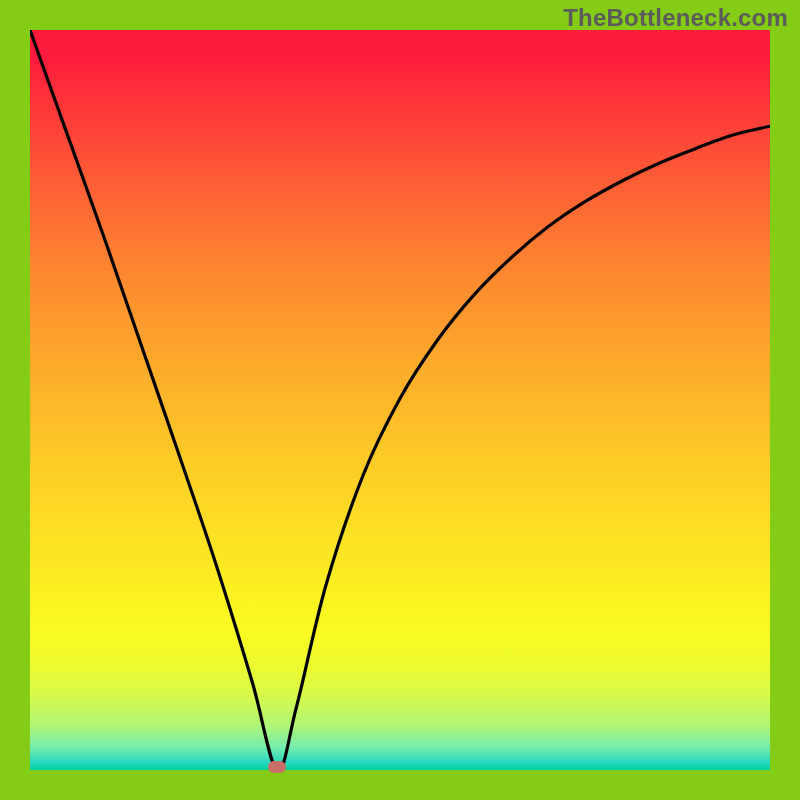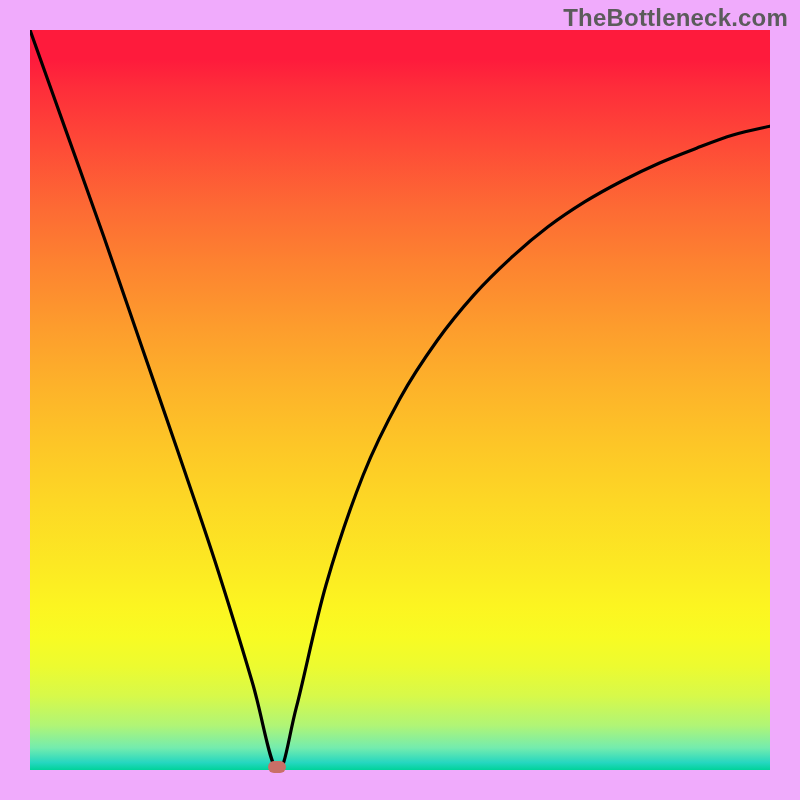--- a/index.html
+++ b/index.html
@@ -1,21 +1,21 @@
 <!DOCTYPE html>
 <html><head>
 <meta charset="utf-8">
 <style>
   * { margin: 0; padding: 0; box-sizing: border-box; }
   html, body { width: 800px; height: 800px; overflow: hidden; background: #000; }
   .frame {
     position: relative;
     width: 800px;
     height: 800px;
-    background: #f0abfc;
+    background: #84cc16;
   }
   .watermark {
     position: absolute;
     top: 4px;
     right: 12px;
     font-family: Arial, Helvetica, sans-serif;
     font-size: 24px;
     font-weight: 600;
     color: #5b5b5b;
     letter-spacing: 0.2px;

